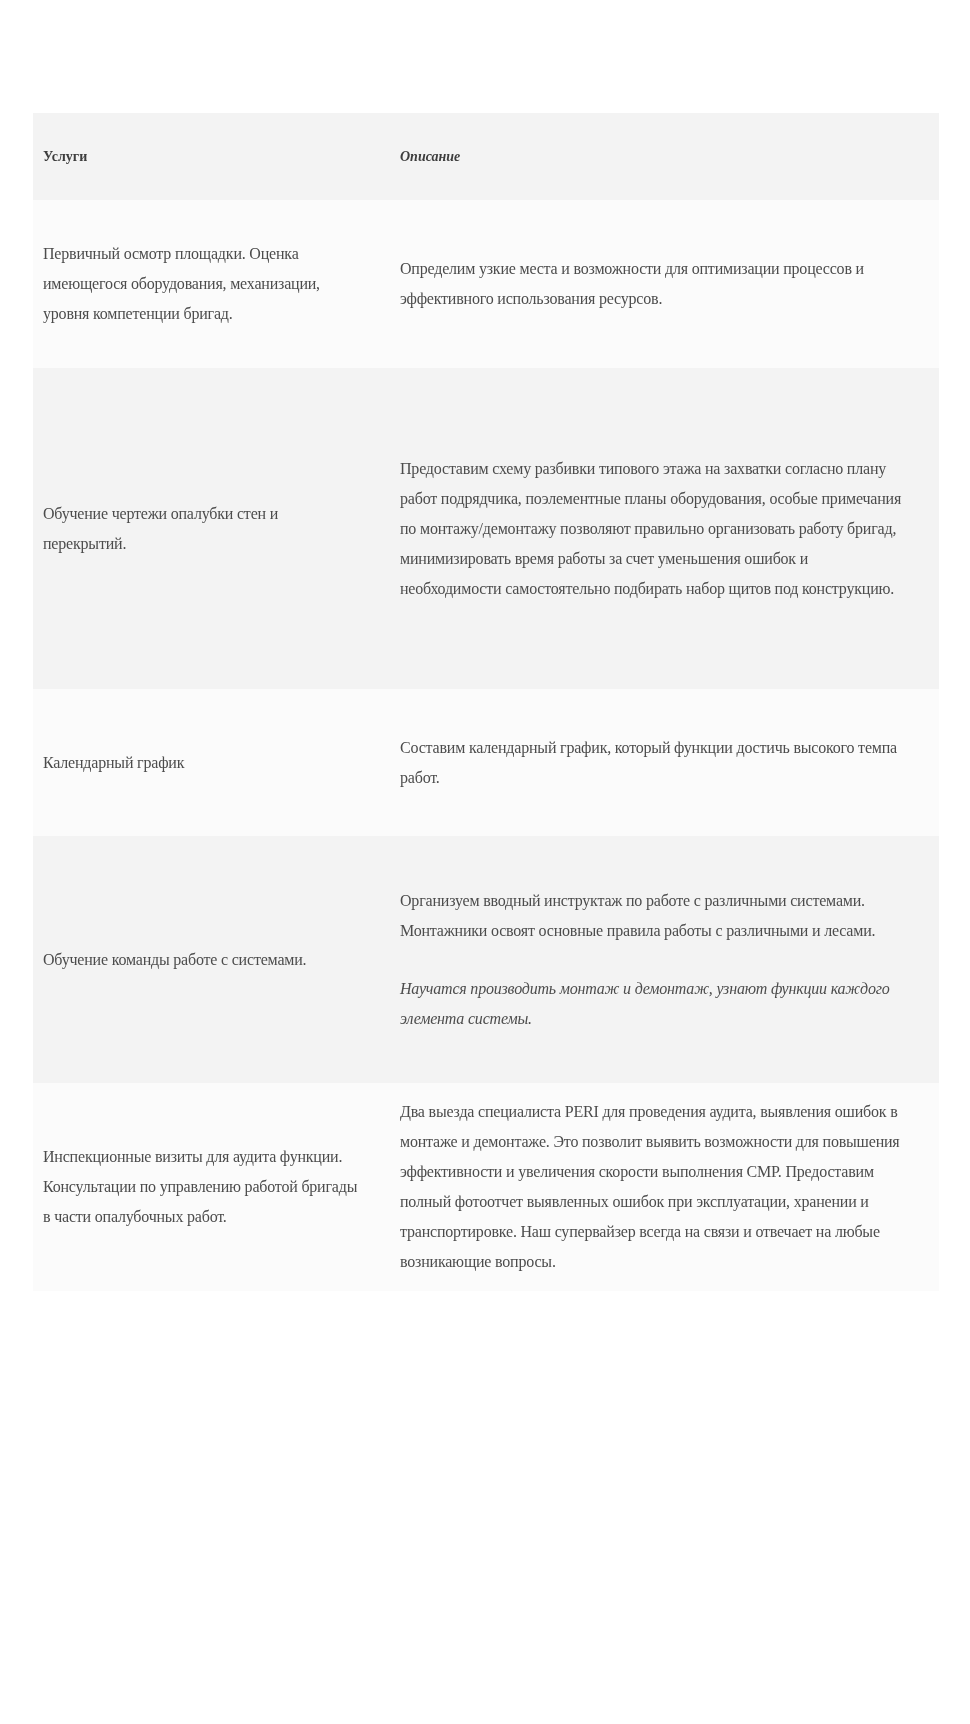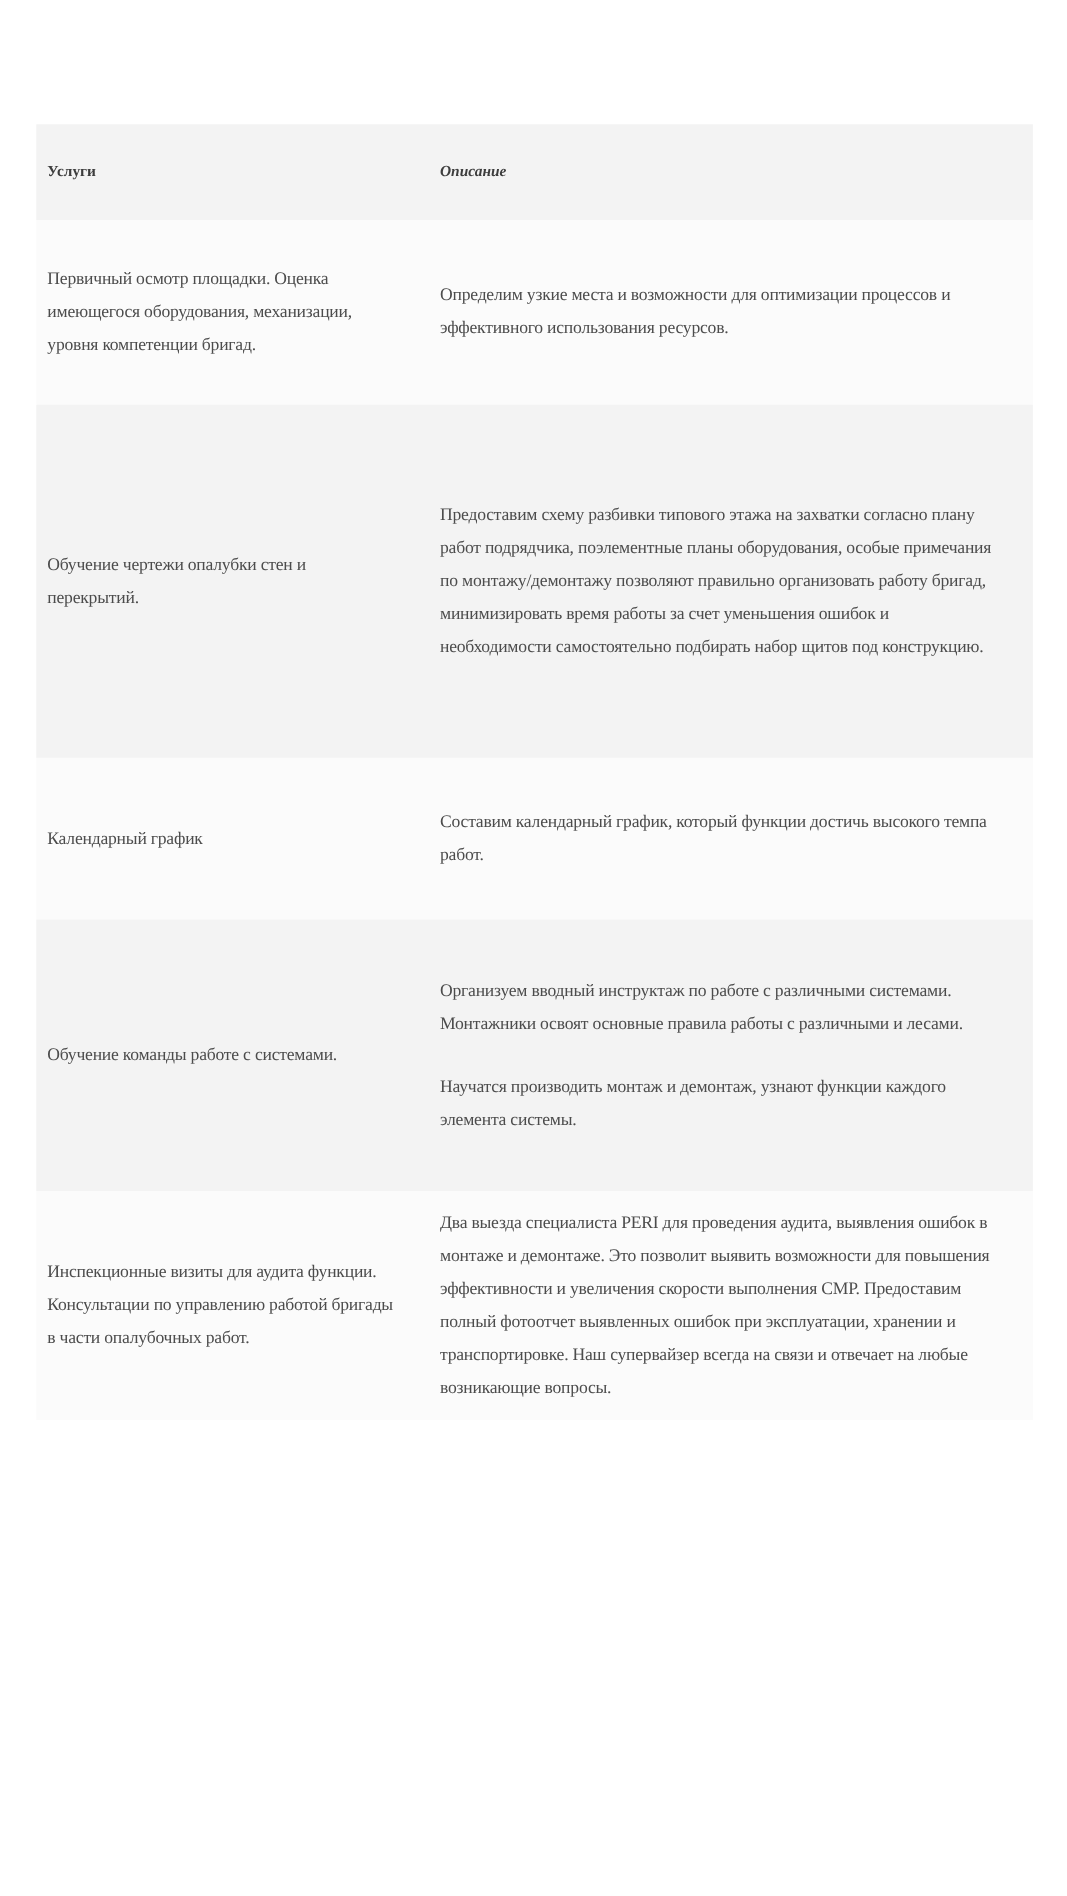--- a/index.html
+++ b/index.html
@@ -62,20 +62,21 @@
     padding: 14px 32px 14px 10px;
   }
   tbody td.description {
     padding: 14px 36px 14px 10px;
   }
   td p {
     margin: 0;
   }
   td p + p {
     margin-top: 28px;
+    font-style: italic;
   }
 </style>
 </head>
 <body>
 
 <div class="table-wrap">
   <table class="services">
     <colgroup>
       <col class="c1">
       <col class="c2">

